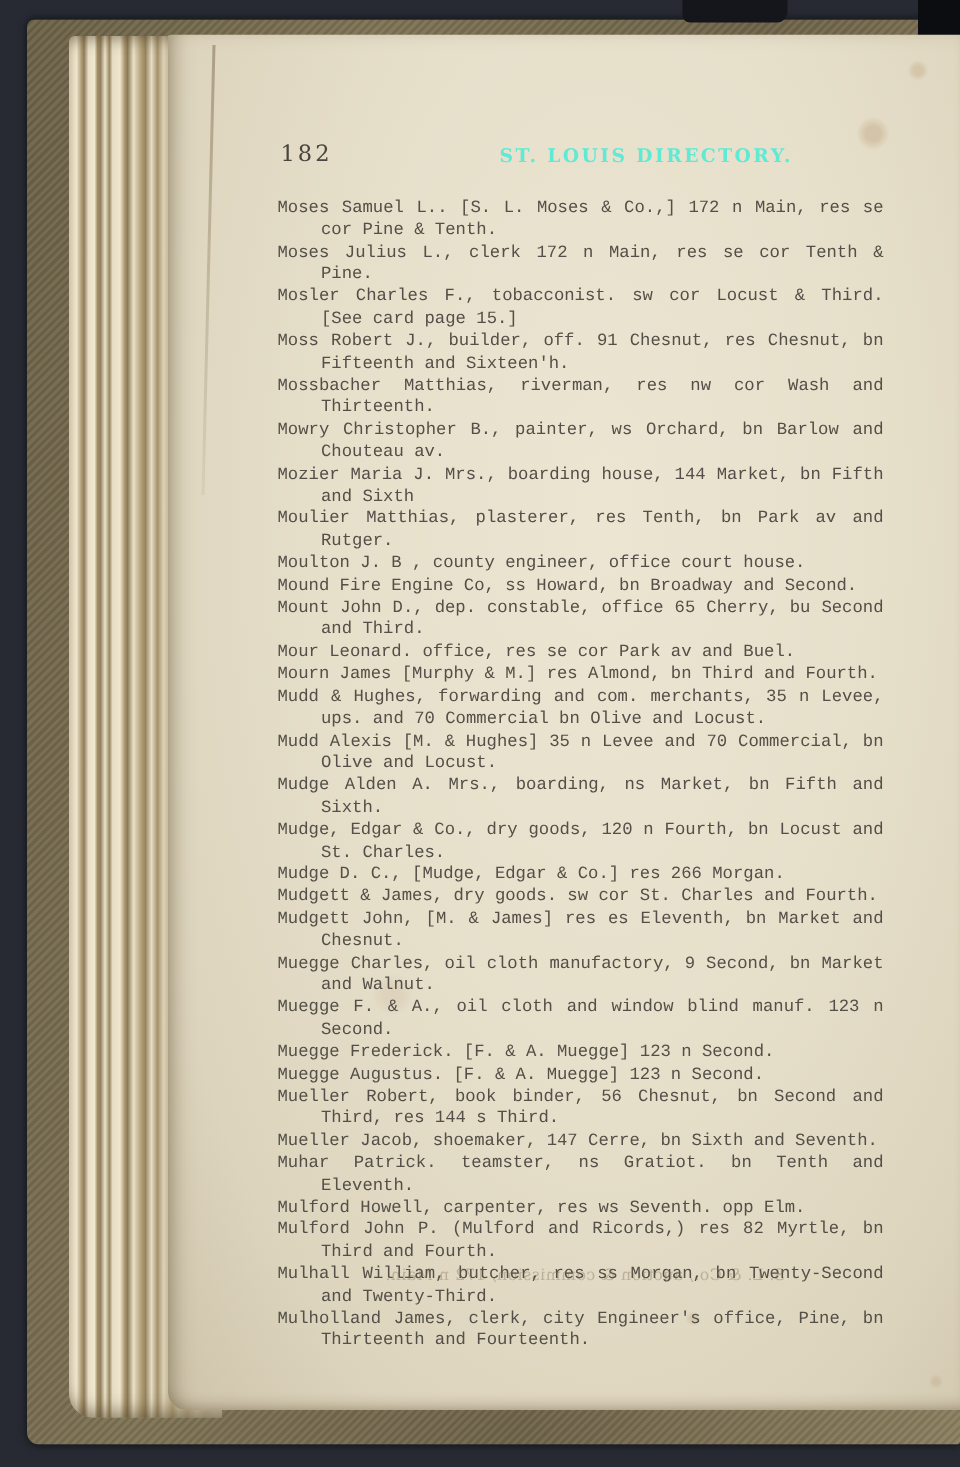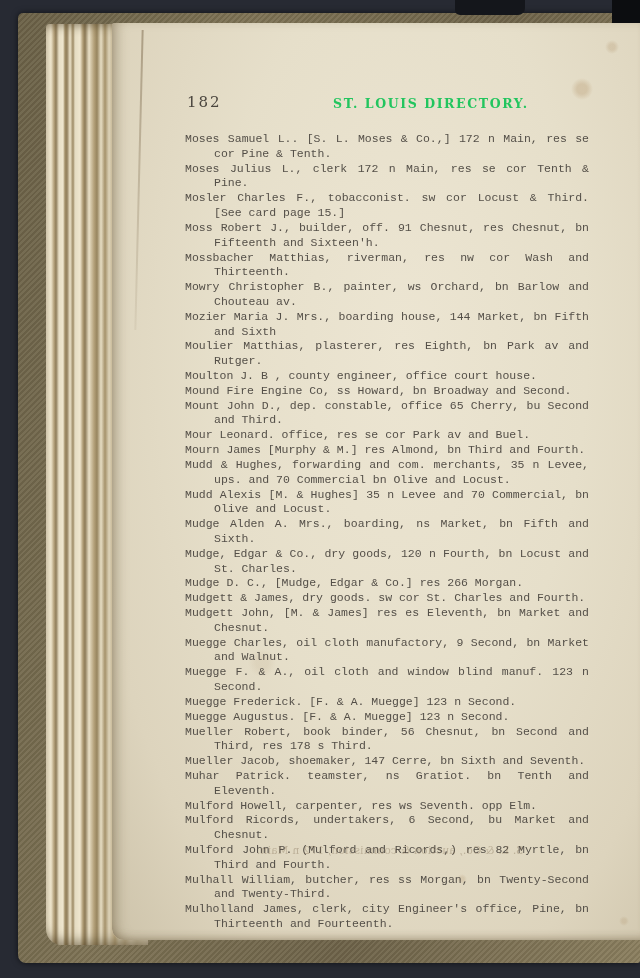--- a/index.html
+++ b/index.html
@@ -58,21 +58,21 @@
     background:linear-gradient(180deg, rgba(110,90,60,.45), rgba(110,90,60,.08));
     transform:rotate(1.4deg);
   }
   
   .page-number{
     position:absolute;left:187px;top:93px;
     font-size:15px;font-weight:normal;letter-spacing:2px;color:#4a453e;
   }
   .page-title{
     position:absolute;left:333px;top:96px;
-    font-size:12.5px;font-weight:bold;letter-spacing:1.6px;color:#22c55e;
+    font-size:12.5px;font-weight:bold;letter-spacing:1.6px;color:#5eead4;
     white-space:nowrap;
   }
   .entries{
     position:absolute;left:185px;top:132px;width:404px;
     font-size:11.5px;line-height:14.82px;color:#544f48;
     text-align:justify;
     font-family:Liberation Mono, monospace;
   }
   .entry{margin:0;padding-left:29px;text-indent:-29px;}
   
@@ -100,40 +100,39 @@
 <div class="page-title">ST. LOUIS DIRECTORY.</div>
 
 <div class="entries">
     <p class="entry">Moses Samuel L.. [S. L. Moses &amp; Co.,] 172 n Main, res se cor Pine &amp; Tenth.</p>
     <p class="entry">Moses Julius L., clerk 172 n Main, res se cor Tenth &amp; Pine.</p>
     <p class="entry">Mosler Charles F., tobacconist. sw cor Locust &amp; Third. [See card page 15.]</p>
     <p class="entry">Moss Robert J., builder, off. 91 Chesnut, res Chesnut, bn Fifteenth and Sixteen'h.</p>
     <p class="entry">Mossbacher Matthias, riverman, res nw cor Wash and Thirteenth.</p>
     <p class="entry">Mowry Christopher B., painter, ws Orchard, bn Barlow and Chouteau av.</p>
     <p class="entry">Mozier Maria J. Mrs., boarding house, 144 Market, bn Fifth and Sixth</p>
-    <p class="entry">Moulier Matthias, plasterer, res Eighth, bn Park av and Rutger.</p>
+    <p class="entry">Moulier Matthias, plasterer, res Tenth, bn Park av and Rutger.</p>
     <p class="entry">Moulton J. B , county engineer, office court house.</p>
     <p class="entry">Mound Fire Engine Co, ss Howard, bn Broadway and Second.</p>
     <p class="entry">Mount John D., dep. constable, office 65 Cherry, bu Second and Third.</p>
     <p class="entry">Mour Leonard. office, res se cor Park av and Buel.</p>
     <p class="entry">Mourn James [Murphy &amp; M.] res Almond, bn Third and Fourth.</p>
     <p class="entry">Mudd &amp; Hughes, forwarding and com. merchants, 35 n Levee, ups. and 70 Commercial bn Olive and Locust.</p>
     <p class="entry">Mudd Alexis [M. &amp; Hughes] 35 n Levee and 70 Commercial, bn Olive and Locust.</p>
     <p class="entry">Mudge Alden A. Mrs., boarding, ns Market, bn Fifth and Sixth.</p>
     <p class="entry">Mudge, Edgar &amp; Co., dry goods, 120 n Fourth, bn Locust and St. Charles.</p>
     <p class="entry">Mudge D. C., [Mudge, Edgar &amp; Co.] res 266 Morgan.</p>
     <p class="entry">Mudgett &amp; James, dry goods. sw cor St. Charles and Fourth.</p>
     <p class="entry">Mudgett John, [M. &amp; James] res es Eleventh, bn Market and Chesnut.</p>
     <p class="entry">Muegge Charles, oil cloth manufactory, 9 Second, bn Market and Walnut.</p>
     <p class="entry">Muegge F. &amp; A., oil cloth and window blind manuf. 123 n Second.</p>
     <p class="entry">Muegge Frederick. [F. &amp; A. Muegge] 123 n Second.</p>
     <p class="entry">Muegge Augustus. [F. &amp; A. Muegge] 123 n Second.</p>
-    <p class="entry">Mueller Robert, book binder, 56 Chesnut, bn Second and Third, res 178 s Third.</p>
+    <p class="entry">Mueller Robert, book binder, 56 Chesnut, bn Second and Third, res 144 s Third.</p>
     <p class="entry">Mueller Jacob, shoemaker, 147 Cerre, bn Sixth and Seventh.</p>
     <p class="entry">Muhar Patrick. teamster, ns Gratiot. bn Tenth and Eleventh.</p>
     <p class="entry">Mulford Howell, carpenter, res ws Seventh. opp Elm.</p>
-    <p class="entry">Mulford Ricords, undertakers, 6 Second, bu Market and Chesnut.</p>
     <p class="entry">Mulford John P. (Mulford and Ricords,) res 82 Myrtle, bn Third and Fourth.</p>
     <p class="entry">Mulhall William, butcher, res ss Morgan, bn Twenty-Second and Twenty-Third.</p>
     <p class="entry">Mulholland James, clerk, city Engineer's office, Pine, bn Thirteenth and Fourteenth.</p>
   </div>
 
 <div class="show-through">S. L. &amp; Co., auction &amp; commission, 172 n Main.</div>
 
 </body></html>

